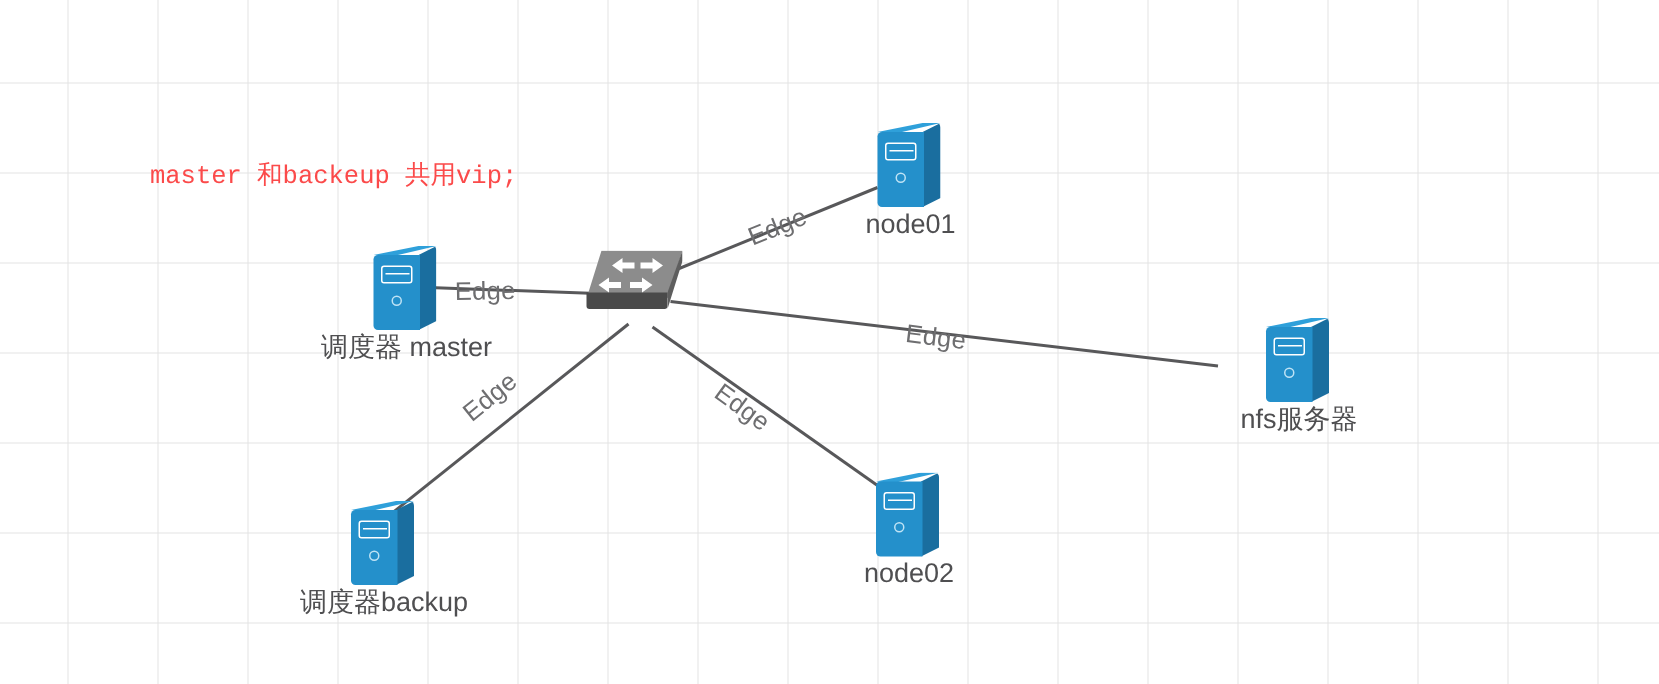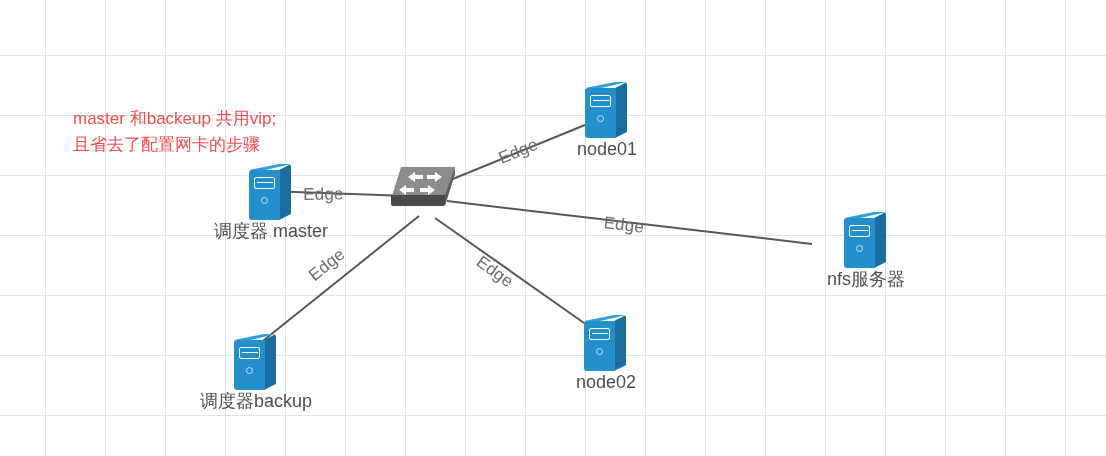--- a/index.html
+++ b/index.html
@@ -183,23 +183,22 @@
   <div class="edge-label" style="left:303px; top:185px; transform: rotate(-1deg);">Edge</div>
 
   <div class="edge-label" style="left:496px; top:150px; transform: rotate(-22deg);">Edge</div>
 
   <div class="edge-label" style="left:605px; top:213px; transform: rotate(7deg);">Edge</div>
 
   <div class="edge-label" style="left:484px; top:252px; transform: rotate(36deg);">Edge</div>
 
   <div class="edge-label" style="left:305px; top:270px; transform: rotate(-39deg);">Edge</div>
 
-  <div class="annotation" style="left:73px; top:106px;">
+  <div class="annotation" style="left:100px; top:106px;font-family:Liberation Mono, monospace;">
     <div>master 和backeup 共用vip;</div>
-    <div>且省去了配置网卡的步骤</div>
   </div>
 
   <div class="node" style="left:391px; top:167px;">
     <div class="switch-icon">
       <div class="sw-top"></div>
       <div class="sw-right"></div>
       <div class="sw-front"></div>
       <svg class="arrows" width="64" height="46">
         <g fill="#ffffff">
           <path d="M30,7 L22,7 L22,4 L15,9 L22,14 L22,11 L30,11 Z" transform="translate(2,1)"></path>

